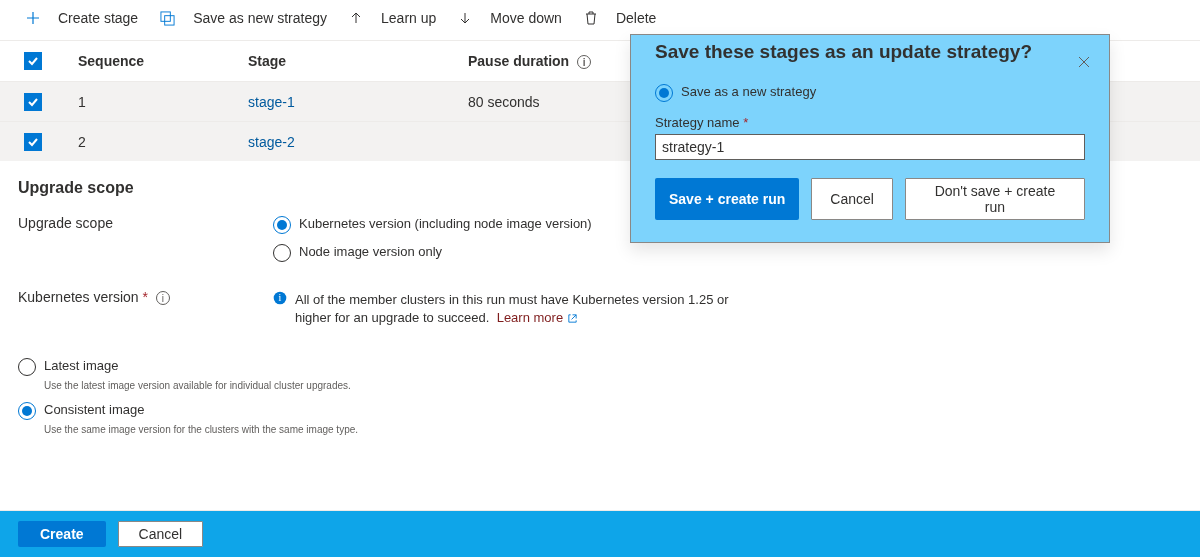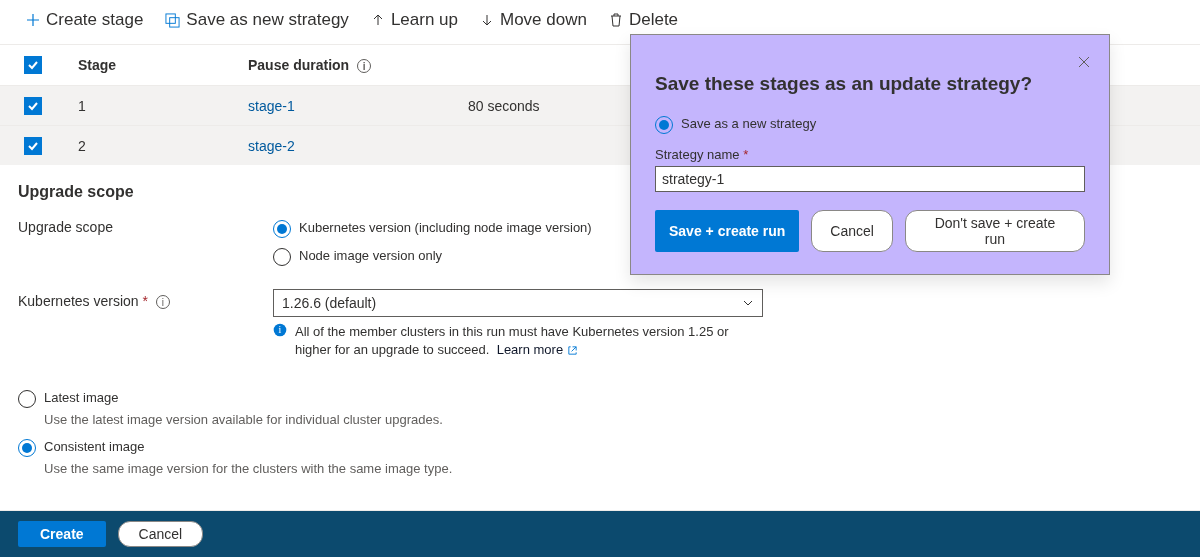--- a/index.html
+++ b/index.html
@@ -18,25 +18,25 @@
   .toolbar {
     display: flex;
     align-items: center;
     gap: 6px;
     padding: 6px 18px 10px 18px;
     border-bottom: 1px solid #edebe9;
   }
   .toolbar .tbtn {
     display: flex;
     align-items: center;
-    gap: 6px;
+    gap: 18px;
     padding: 4px 8px;
     cursor: pointer;
     color: #323130;
-    font-size: 17px;
+    font-size: 14px;
   }
   .toolbar .tbtn svg { flex-shrink: 0; }
   .table-wrap { padding: 0; }
   .thead, .trow {
     display: grid;
     grid-template-columns: 60px 170px 220px 300px 1fr;
     align-items: center;
     padding: 0 18px;
   }
   .thead {
@@ -95,21 +95,21 @@
     flex-shrink: 0;
   }
   .radio.selected { border-color: #0078d4; }
   .radio.selected::after {
     content: '';
     width: 10px; height: 10px;
     background: #0078d4;
     border-radius: 50%;
   }
   .sub-desc {
-    font-size: 13px;
+    font-size: 10px;
     color: #605e5c;
     padding-left: 26px;
     line-height: 1.4;
     margin-top: -2px;
     margin-bottom: 4px;
   }
   .req { color: #a4262c; }
   .info-ico {
     display:inline-block;
     width:14px;height:14px;
@@ -136,61 +136,61 @@
   .info-msg {
     display: flex;
     gap: 8px;
     font-size: 13px;
     line-height: 1.4;
     color: #323130;
     margin-top: 6px;
     width: 490px;
   }
   .info-msg .i { color:#0078d4; flex-shrink:0; }
-  .learn { color:#0f172a; cursor:pointer;}
+  .learn { color:#7f1d1d; cursor:pointer;}
   .footer {
     position: absolute;
     bottom: 0;
     left: 0;
     right: 0;
     border-top: 1px solid #edebe9;
     padding: 10px 18px;
     display: flex;
     gap: 12px;
-    background: #0c4a6e;
+    background: #0ea5e9;
   }
   .btn-primary {
     background:#0078d4;
     color:#fff;
     border:none;
     padding: 5px 22px;
     font-size:14px;
     cursor:pointer;
     font-weight:600;
     border-radius:2px;
   }
   .btn-default {
     background:#fff;
     color:#323130;
     border:1px solid #8a8886;
     padding: 4px 20px;
     font-size:14px;
     cursor:pointer;
-    border-radius:12px;
+    border-radius:1px;
   }
   
   .dialog {
     position:absolute;
     top:34px;
     right:90px;
     width:480px;
-    background:#c4b5fd;
+    background:#7dd3fc;
     border:1px solid #8a8886;
     box-shadow: 0 8px 16px rgba(0,0,0,.1);
-    padding: 38px 24px 22px 24px;
+    padding: 6px 24px 22px 24px;
   }
   .dialog-title {
     font-size:19px;
     font-weight:600;
     margin-bottom: 16px;
   }
   .close-x {
     position:absolute;
     top:20px;
     right:18px;
@@ -251,20 +251,21 @@
   </div>
 </div>
 
 <div class="table-wrap">
   <div class="thead">
     <div><span class="chk">
           <svg width="12" height="12" viewBox="0 0 12 12">
             <path d="M2 6l3 3 5-6" stroke="#fff" stroke-width="2" fill="none"></path>
           </svg>
         </span></div>
+    <div>Sequence</div>
     <div>Stage</div>
     <div><span>Pause duration</span> <span class="info-ico">i</span></div>
     <div></div>
   </div>
   <div class="trow">
     <div><span class="chk">
           <svg width="12" height="12" viewBox="0 0 12 12">
             <path d="M2 6l3 3 5-6" stroke="#fff" stroke-width="2" fill="none"></path>
           </svg>
         </span></div>
@@ -302,26 +303,20 @@
         <span>Node image version only</span>
       </div>
     </div>
   </div>
 
   <div class="form-row" style="margin-top:6px;">
     <div class="form-label">
       <span>Kubernetes version</span> <span class="req">*</span> <span class="info-ico">i</span>
     </div>
     <div class="form-body">
-      <div class="dropdown">
-        <span>1.26.6 (default)</span>
-        <svg width="12" height="12" viewBox="0 0 12 12">
-            <path d="M2 4l4 4 4-4" fill="none" stroke="#323130" stroke-width="1"></path>
-          </svg>
-      </div>
       <div class="info-msg">
         <span class="i">
           <svg width="14" height="14" viewBox="0 0 14 14">
               <circle cx="7" cy="7" r="6.3" fill="#0078d4"></circle>
               <text x="7" y="10" text-anchor="middle" fill="#fff" font-size="10" font-family="Segoe UI">i</text>
             </svg>
         </span>
         <span>
           <span>All of the member clusters in this run must have Kubernetes version 1.25 or higher for an upgrade to succeed.</span>
           &nbsp;<span class="learn"><span>Learn more</span> <svg style="vertical-align:middle" width="11" height="11" viewBox="0 0 12 12">

